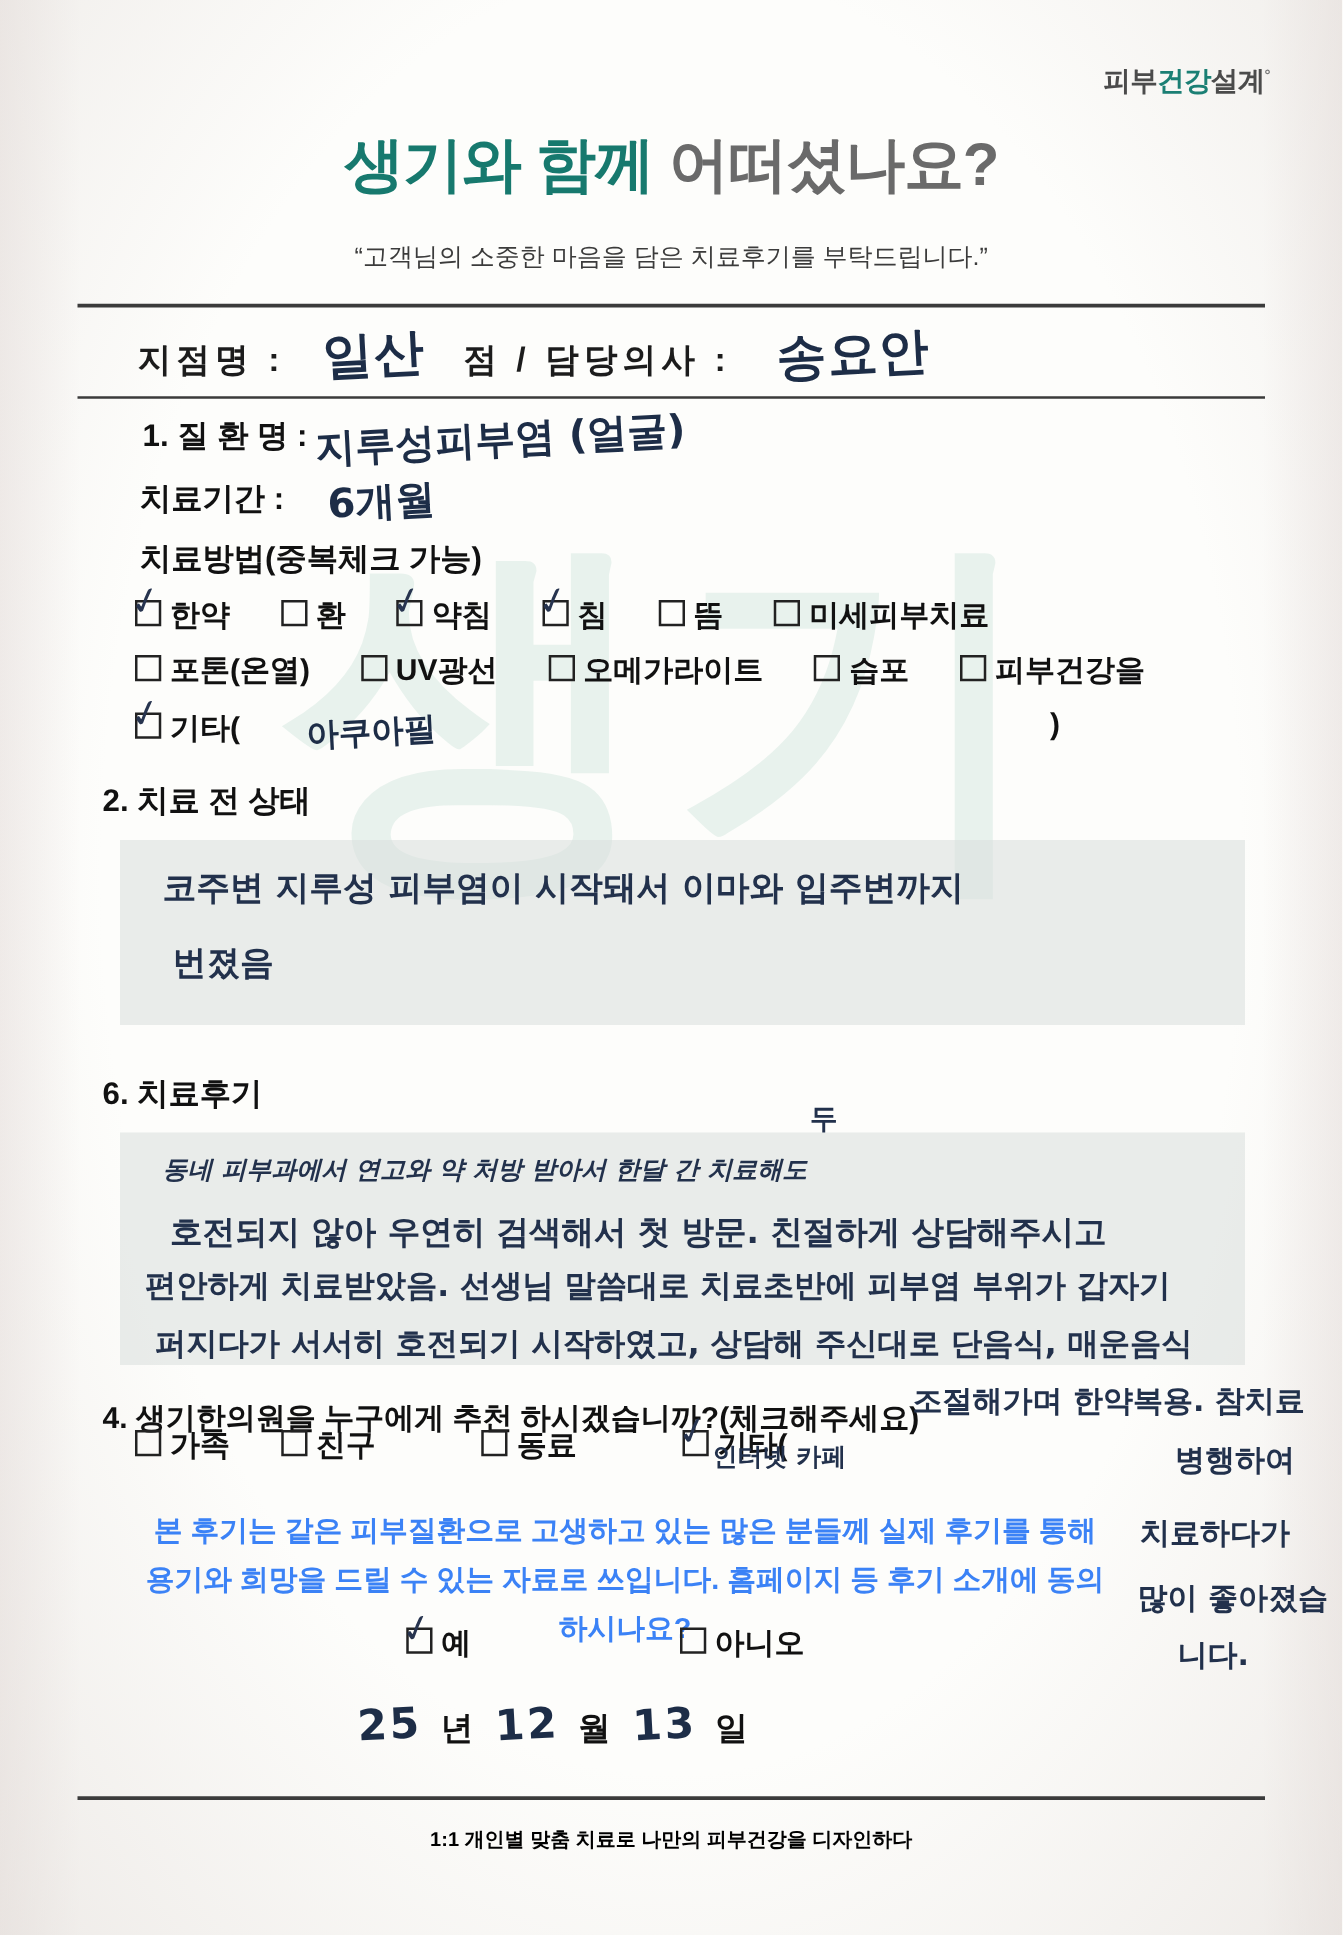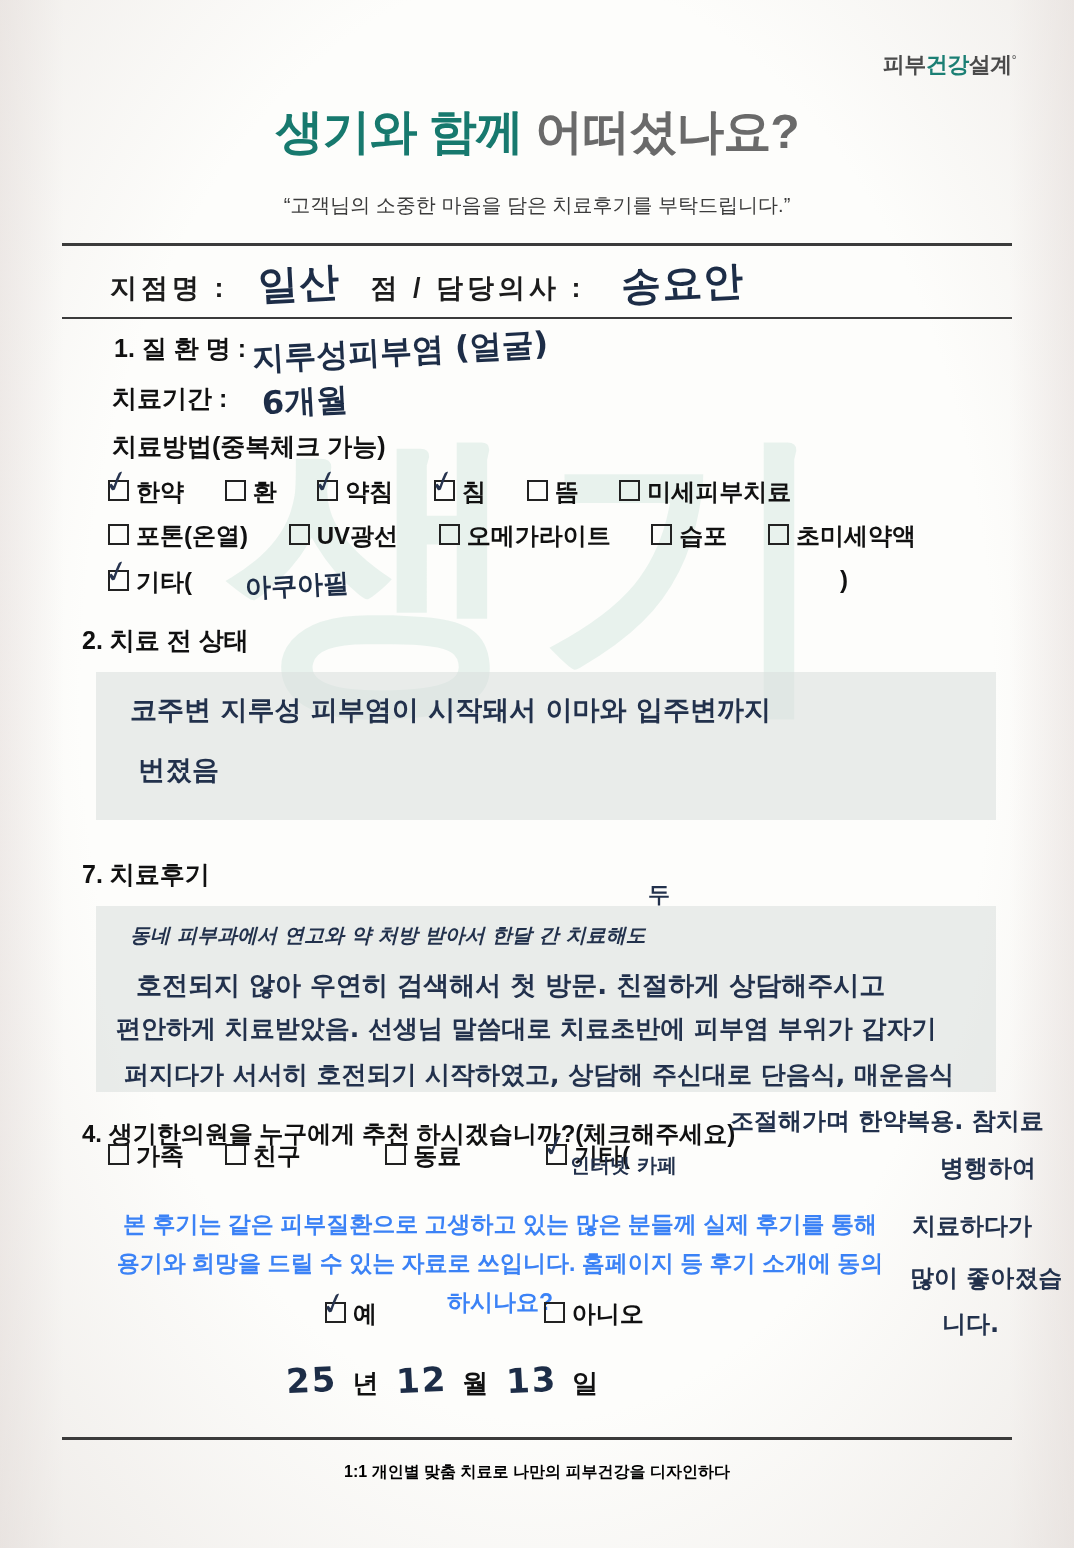--- a/index.html
+++ b/index.html
@@ -274,35 +274,35 @@
     <span class="cb-item"><span class="cbox"><span class="check-mark">✓</span></span><span>침</span></span>
     <span class="cb-item"><span class="cbox"></span><span>뜸</span></span>
     <span class="cb-item"><span class="cbox"></span><span>미세피부치료</span></span>
   </div>
 
   <div class="checkline row2">
     <span class="cb-item"><span class="cbox"></span><span>포톤(온열)</span></span>
     <span class="cb-item"><span class="cbox"></span><span>UV광선</span></span>
     <span class="cb-item"><span class="cbox"></span><span>오메가라이트</span></span>
     <span class="cb-item"><span class="cbox"></span><span>습포</span></span>
-    <span class="cb-item"><span class="cbox"></span><span>초미세약액</span></span>
+    <span class="cb-item"><span class="cbox"></span><span>피부건강을</span></span>
   </div>
 
   <div class="checkline row3">
     <span class="cb-item"><span class="cbox"><span class="check-mark">✓</span></span><span>기타(</span></span>
   </div>
   <div class="hand etc-hand">아쿠아필</div>
   <div class="etc-paren">)</div>
 
   <div class="sec q2">2. 치료 전 상태</div>
   <div class="answerbox box2"></div>
   <div class="hw" style="top:692px; left:130px; font-size:27px;">코주변 지루성 피부염이 시작돼서   이마와 입주변까지</div>
   <div class="hw" style="top:752px; left:138px; font-size:27px;">번졌음</div>
 
-  <div class="sec q3">7. 치료후기</div>
+  <div class="sec q3">6. 치료후기</div>
   <div class="answerbox box3"></div>
   <div class="hw" style="top:880px; left:648px; font-size:22px;">두</div>
   <div class="hw" style="top:922px; left:130px; font-size:20px;font-style:italic;">동네 피부과에서 연고와 약 처방 받아서 한달 간 치료해도</div>
   <div class="hw" style="top:968px; left:136px; font-size:26px;">호전되지 않아 우연히 검색해서 첫 방문. 친절하게 상담해주시고</div>
   <div class="hw" style="top:1012px; left:116px; font-size:25px;">편안하게 치료받았음. 선생님 말씀대로 치료초반에 피부염 부위가 갑자기</div>
   <div class="hw" style="top:1058px; left:124px; font-size:25px;">퍼지다가 서서히 호전되기 시작하였고, 상담해 주신대로 단음식, 매운음식</div>
 
   <div class="sec q4">4. 생기한의원을 누구에게 추천 하시겠습니까?(체크해주세요)</div>
   <div class="checkline q4-opts">
     <span class="cb-item" style="margin-right:34px;"><span class="cbox"></span><span>가족</span></span>

